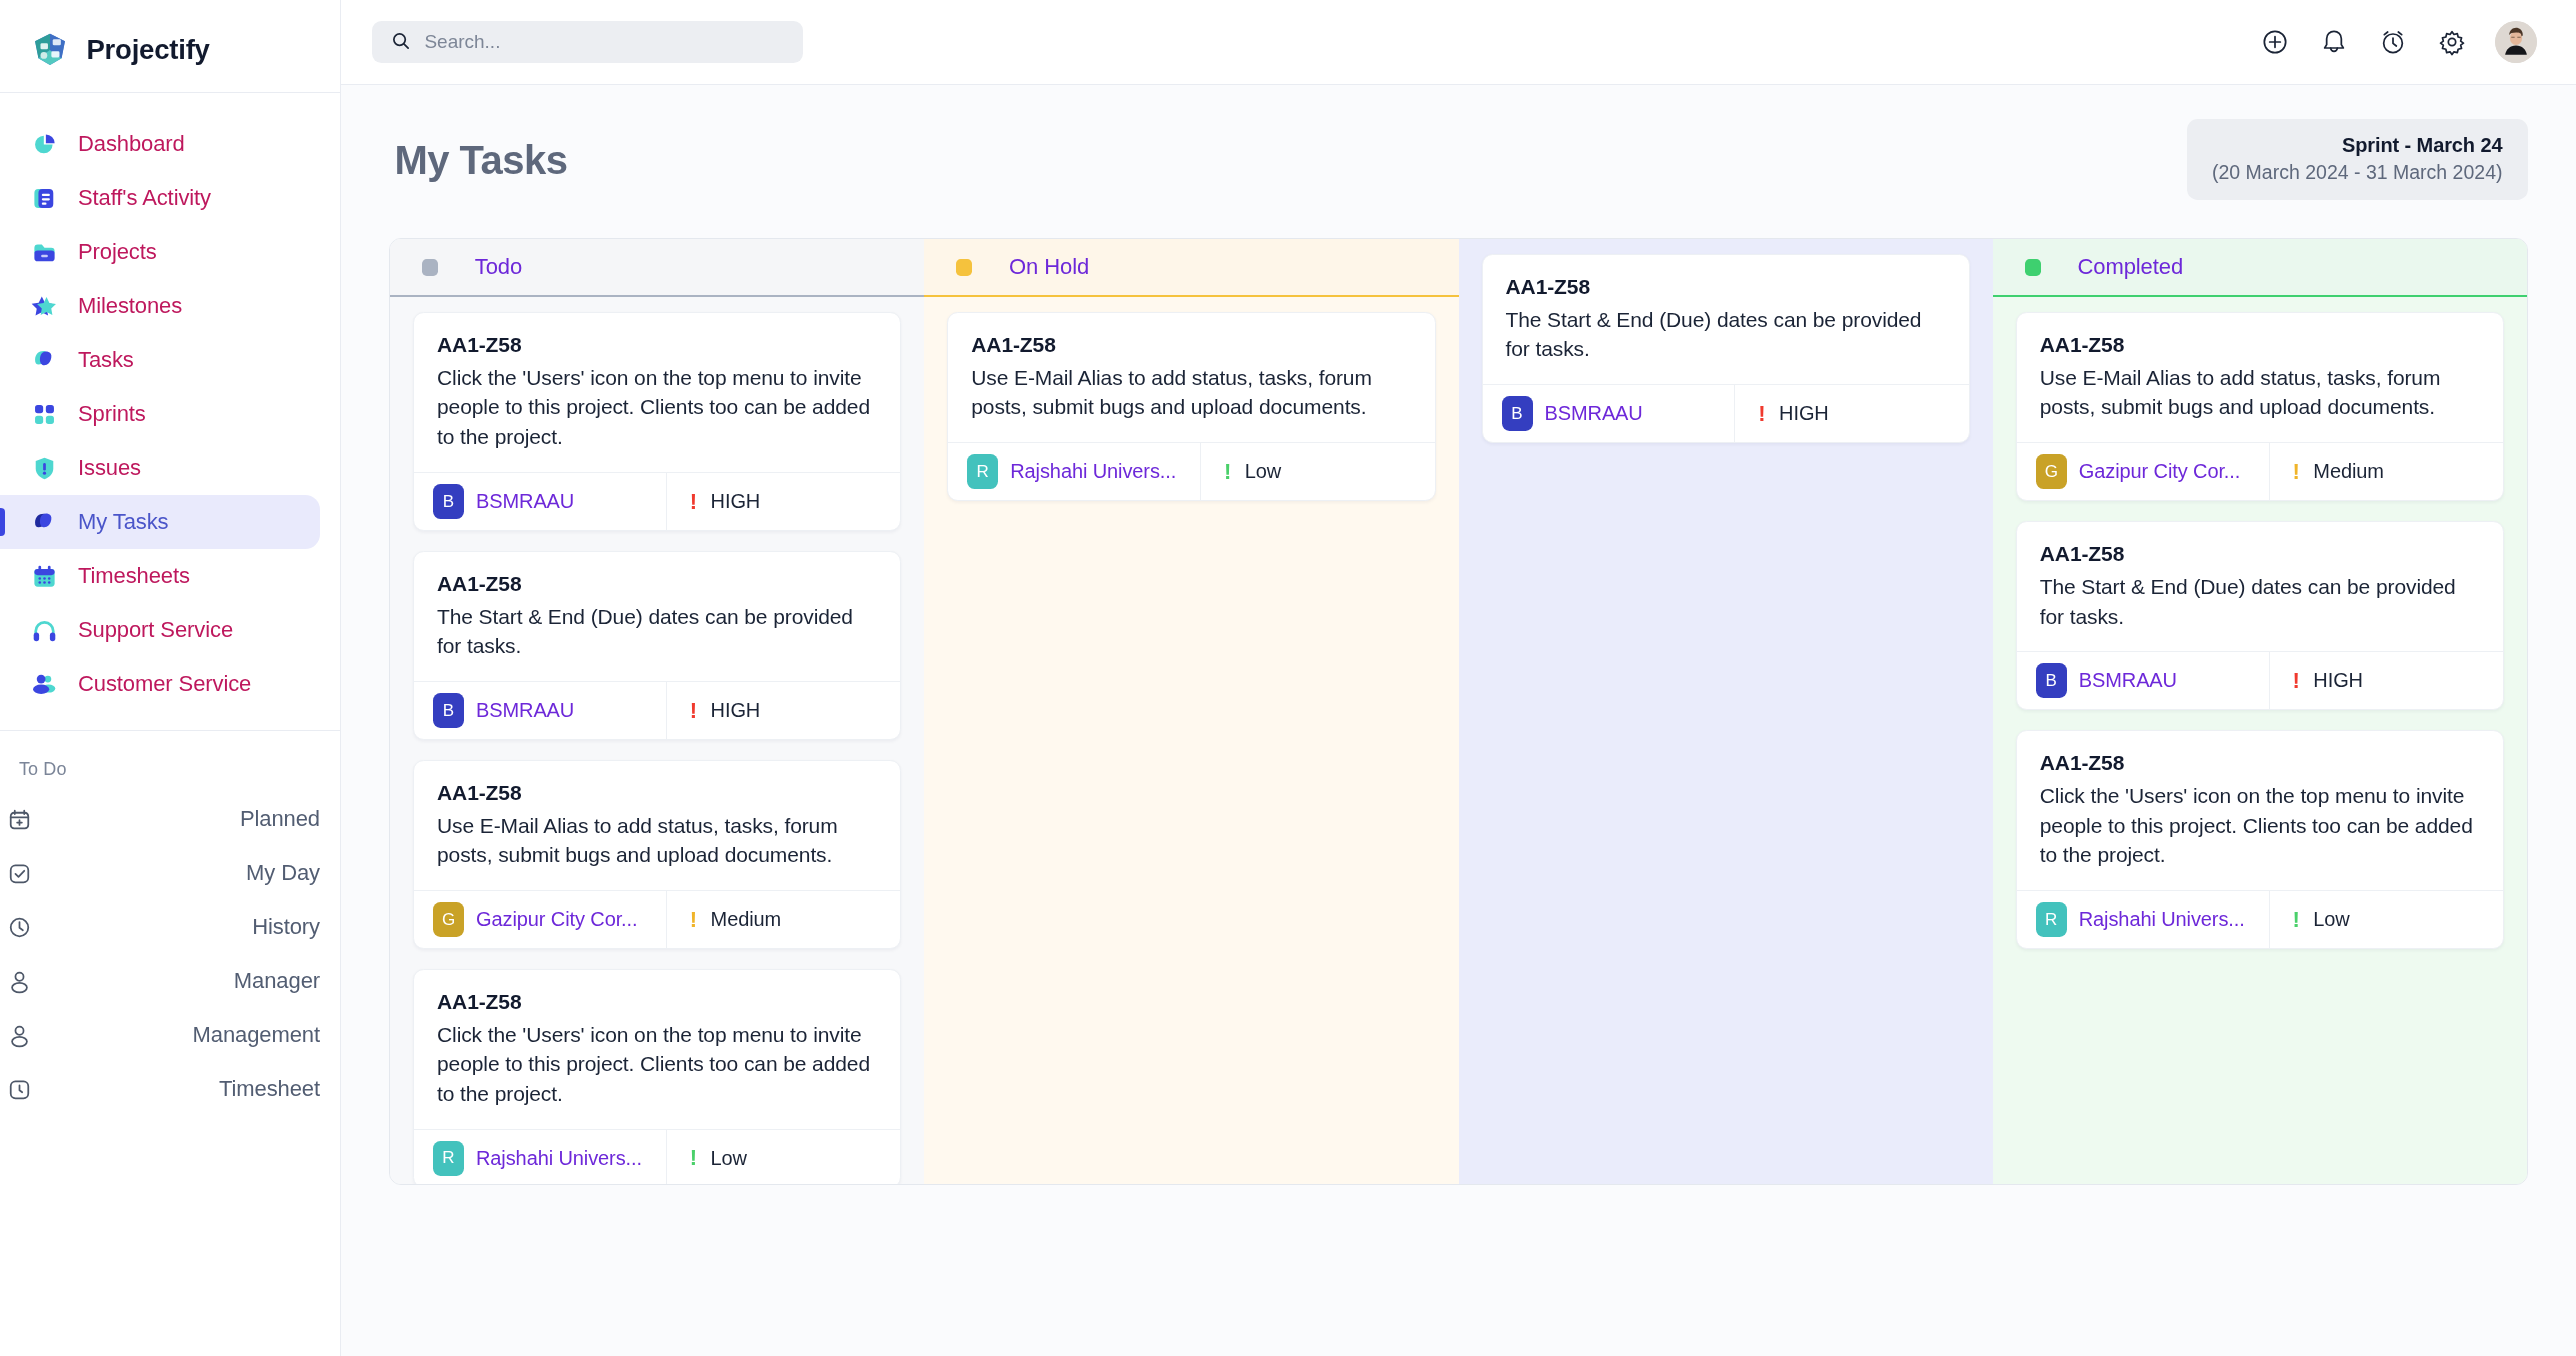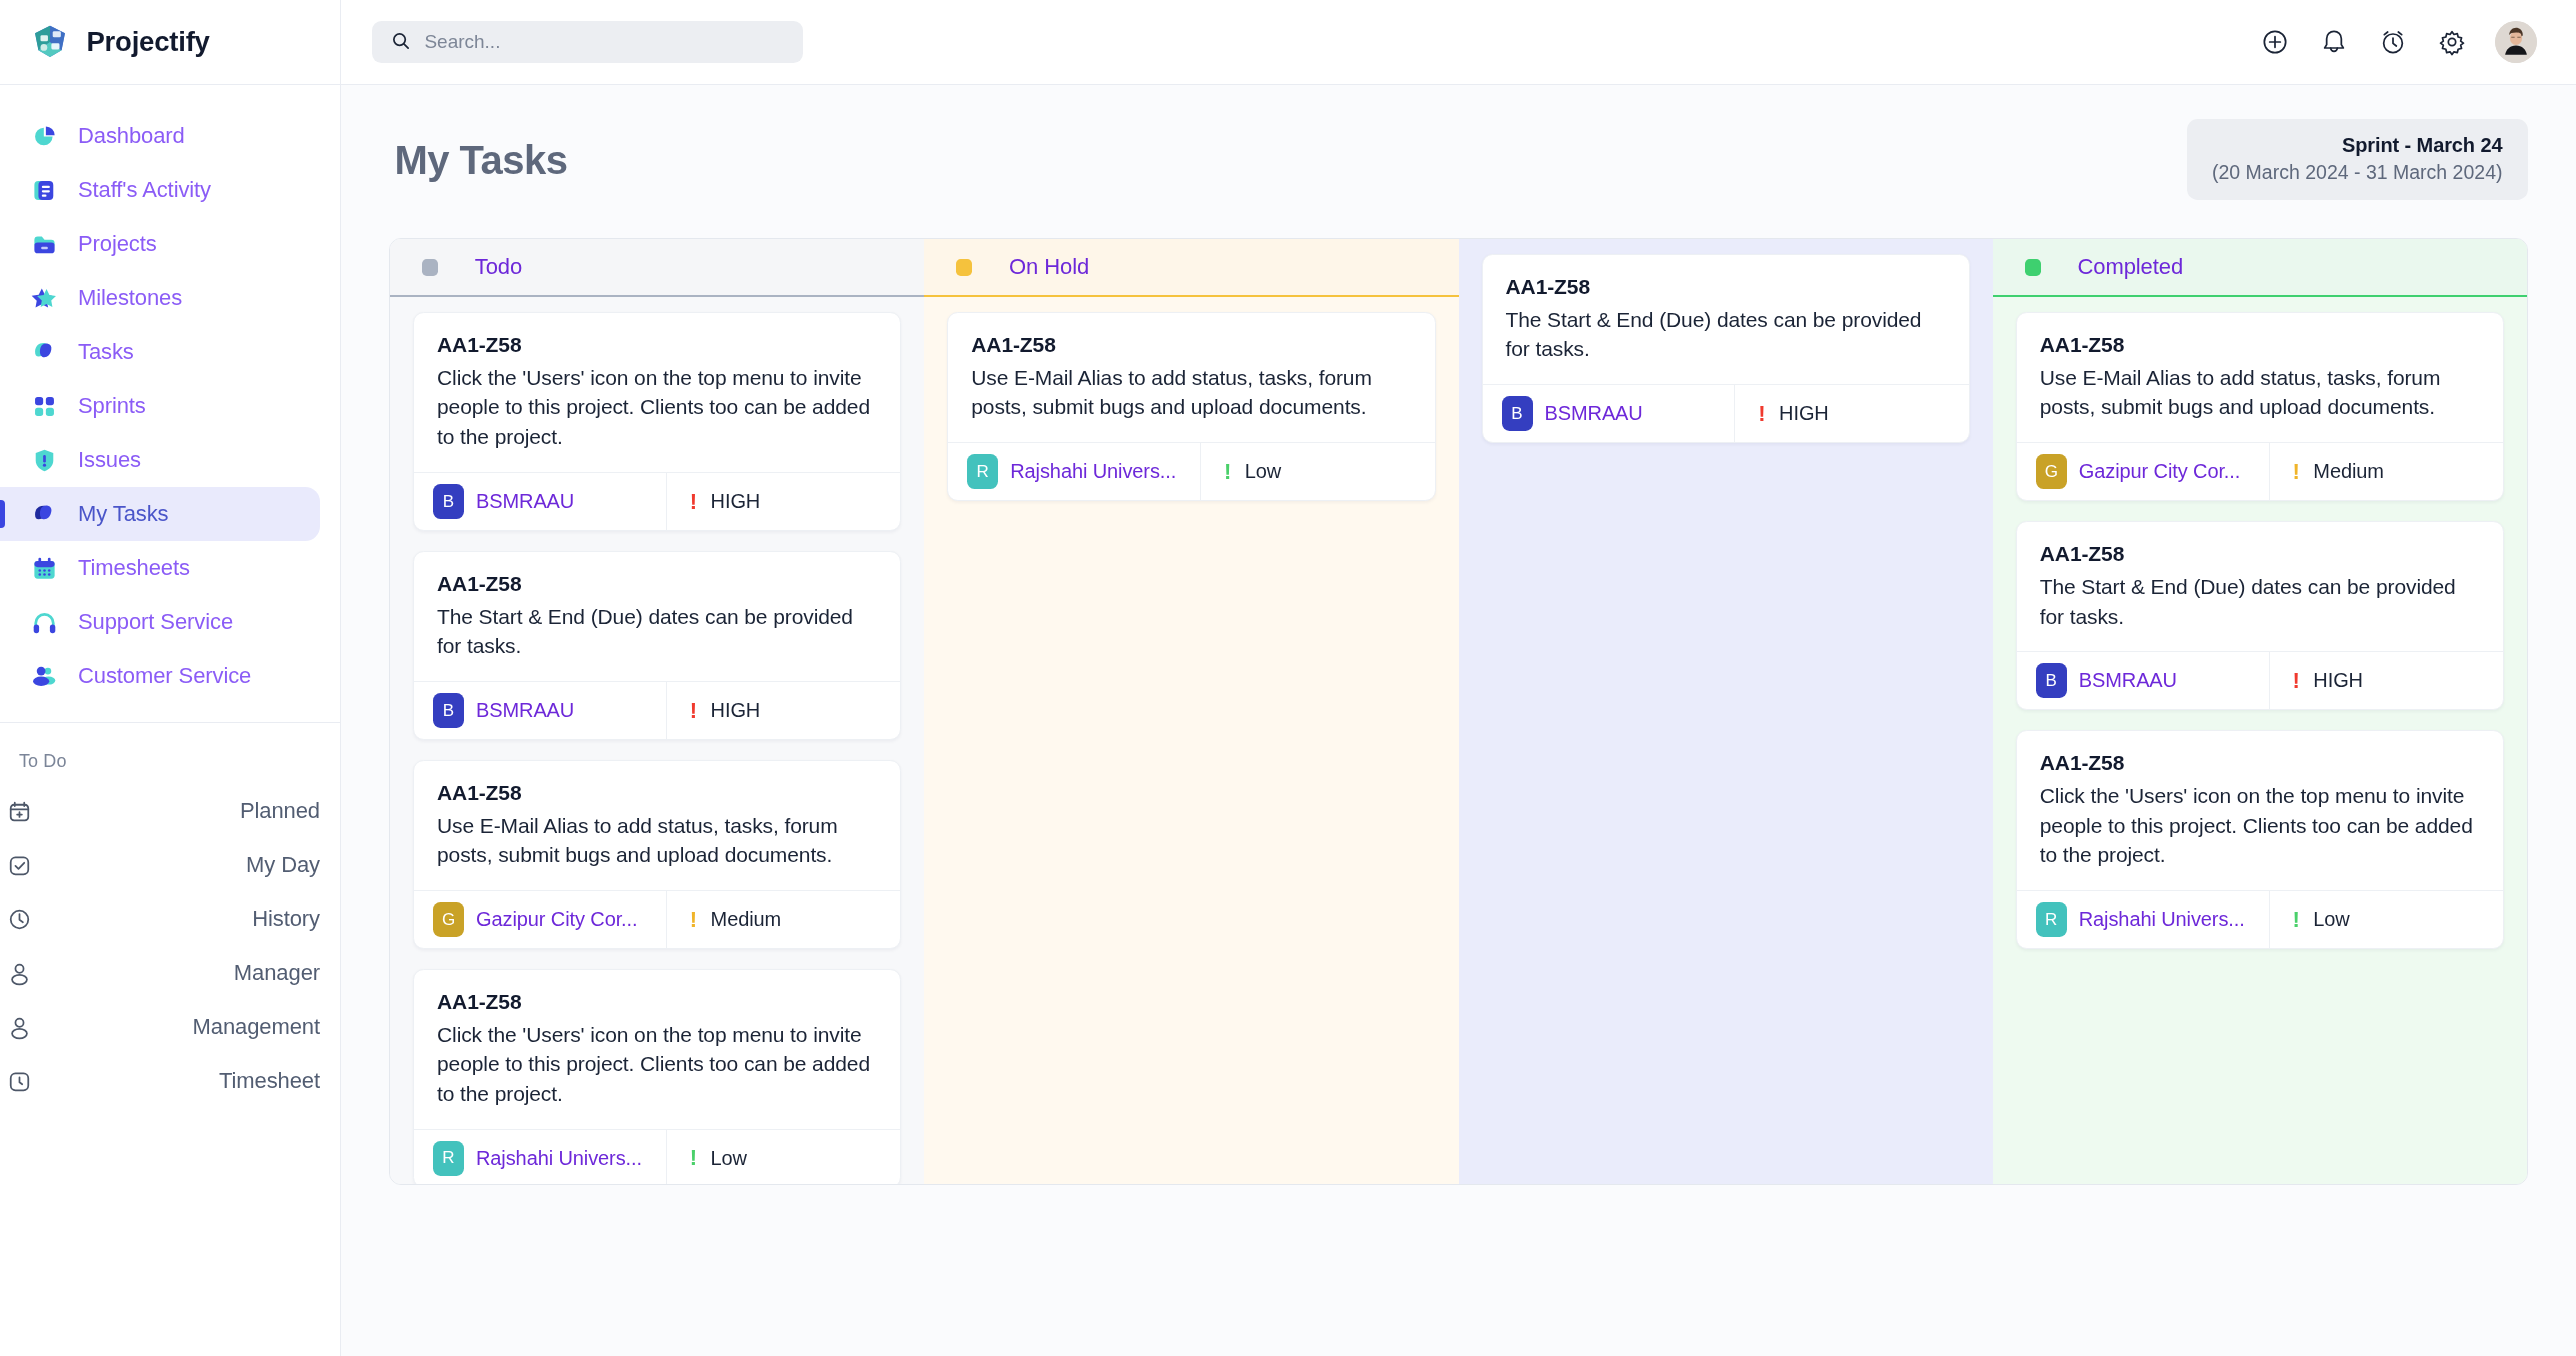--- a/index.html
+++ b/index.html
@@ -17,36 +17,37 @@
     background: #ffffff;
     border-right: 1.3px solid #e9ecf2;
     display: flex; flex-direction: column;
     flex: 0 0 341px;
   }
   .brand {
     height: 85px; flex: 0 0 85px;
     display: flex; align-items: center; gap: 17.4px;
     padding-left: 31px;
     border-bottom: 1.3px solid #e9ecf2;
+    margin-top: 8px;
   }
   .brand-logo { width: 38px; height: 38px; flex: 0 0 38px; }
   .brand-name {
     font-size: 27.5px; font-weight: 700; color: #121a2e;
     letter-spacing: -0.2px;
   }
   .nav-scroll { flex: 1 1 auto; overflow: hidden; padding-top: 24px; }
   .nav-item {
     display: flex; align-items: center; gap: 20px;
     height: 54px; margin: 0 20px 0 0;
     padding-left: 31px;
     border-radius: 0 14.8px 14.8px 0;
     cursor: pointer; position: relative;
   }
   .nav-item .nav-label {
-    font-size: 22px; color: #8b5cf6; letter-spacing: -0.1px;
+    font-size: 22px; color: #be185d; letter-spacing: -0.1px;
     white-space: nowrap;
   }
   .nav-item.active { background: #e9eafc; }
   .nav-item.active .nav-label { color: #4a55c9; }
   .nav-item.active::before {
     content: ""; position: absolute; left: -1.3px; top: 13.4px;
     width: 6px; height: 28px; background: #3b46e0; border-radius: 0 4px 4px 0;
   }
   .nav-icon { width: 27px; height: 27px; flex: 0 0 27px; display:block; }
 

